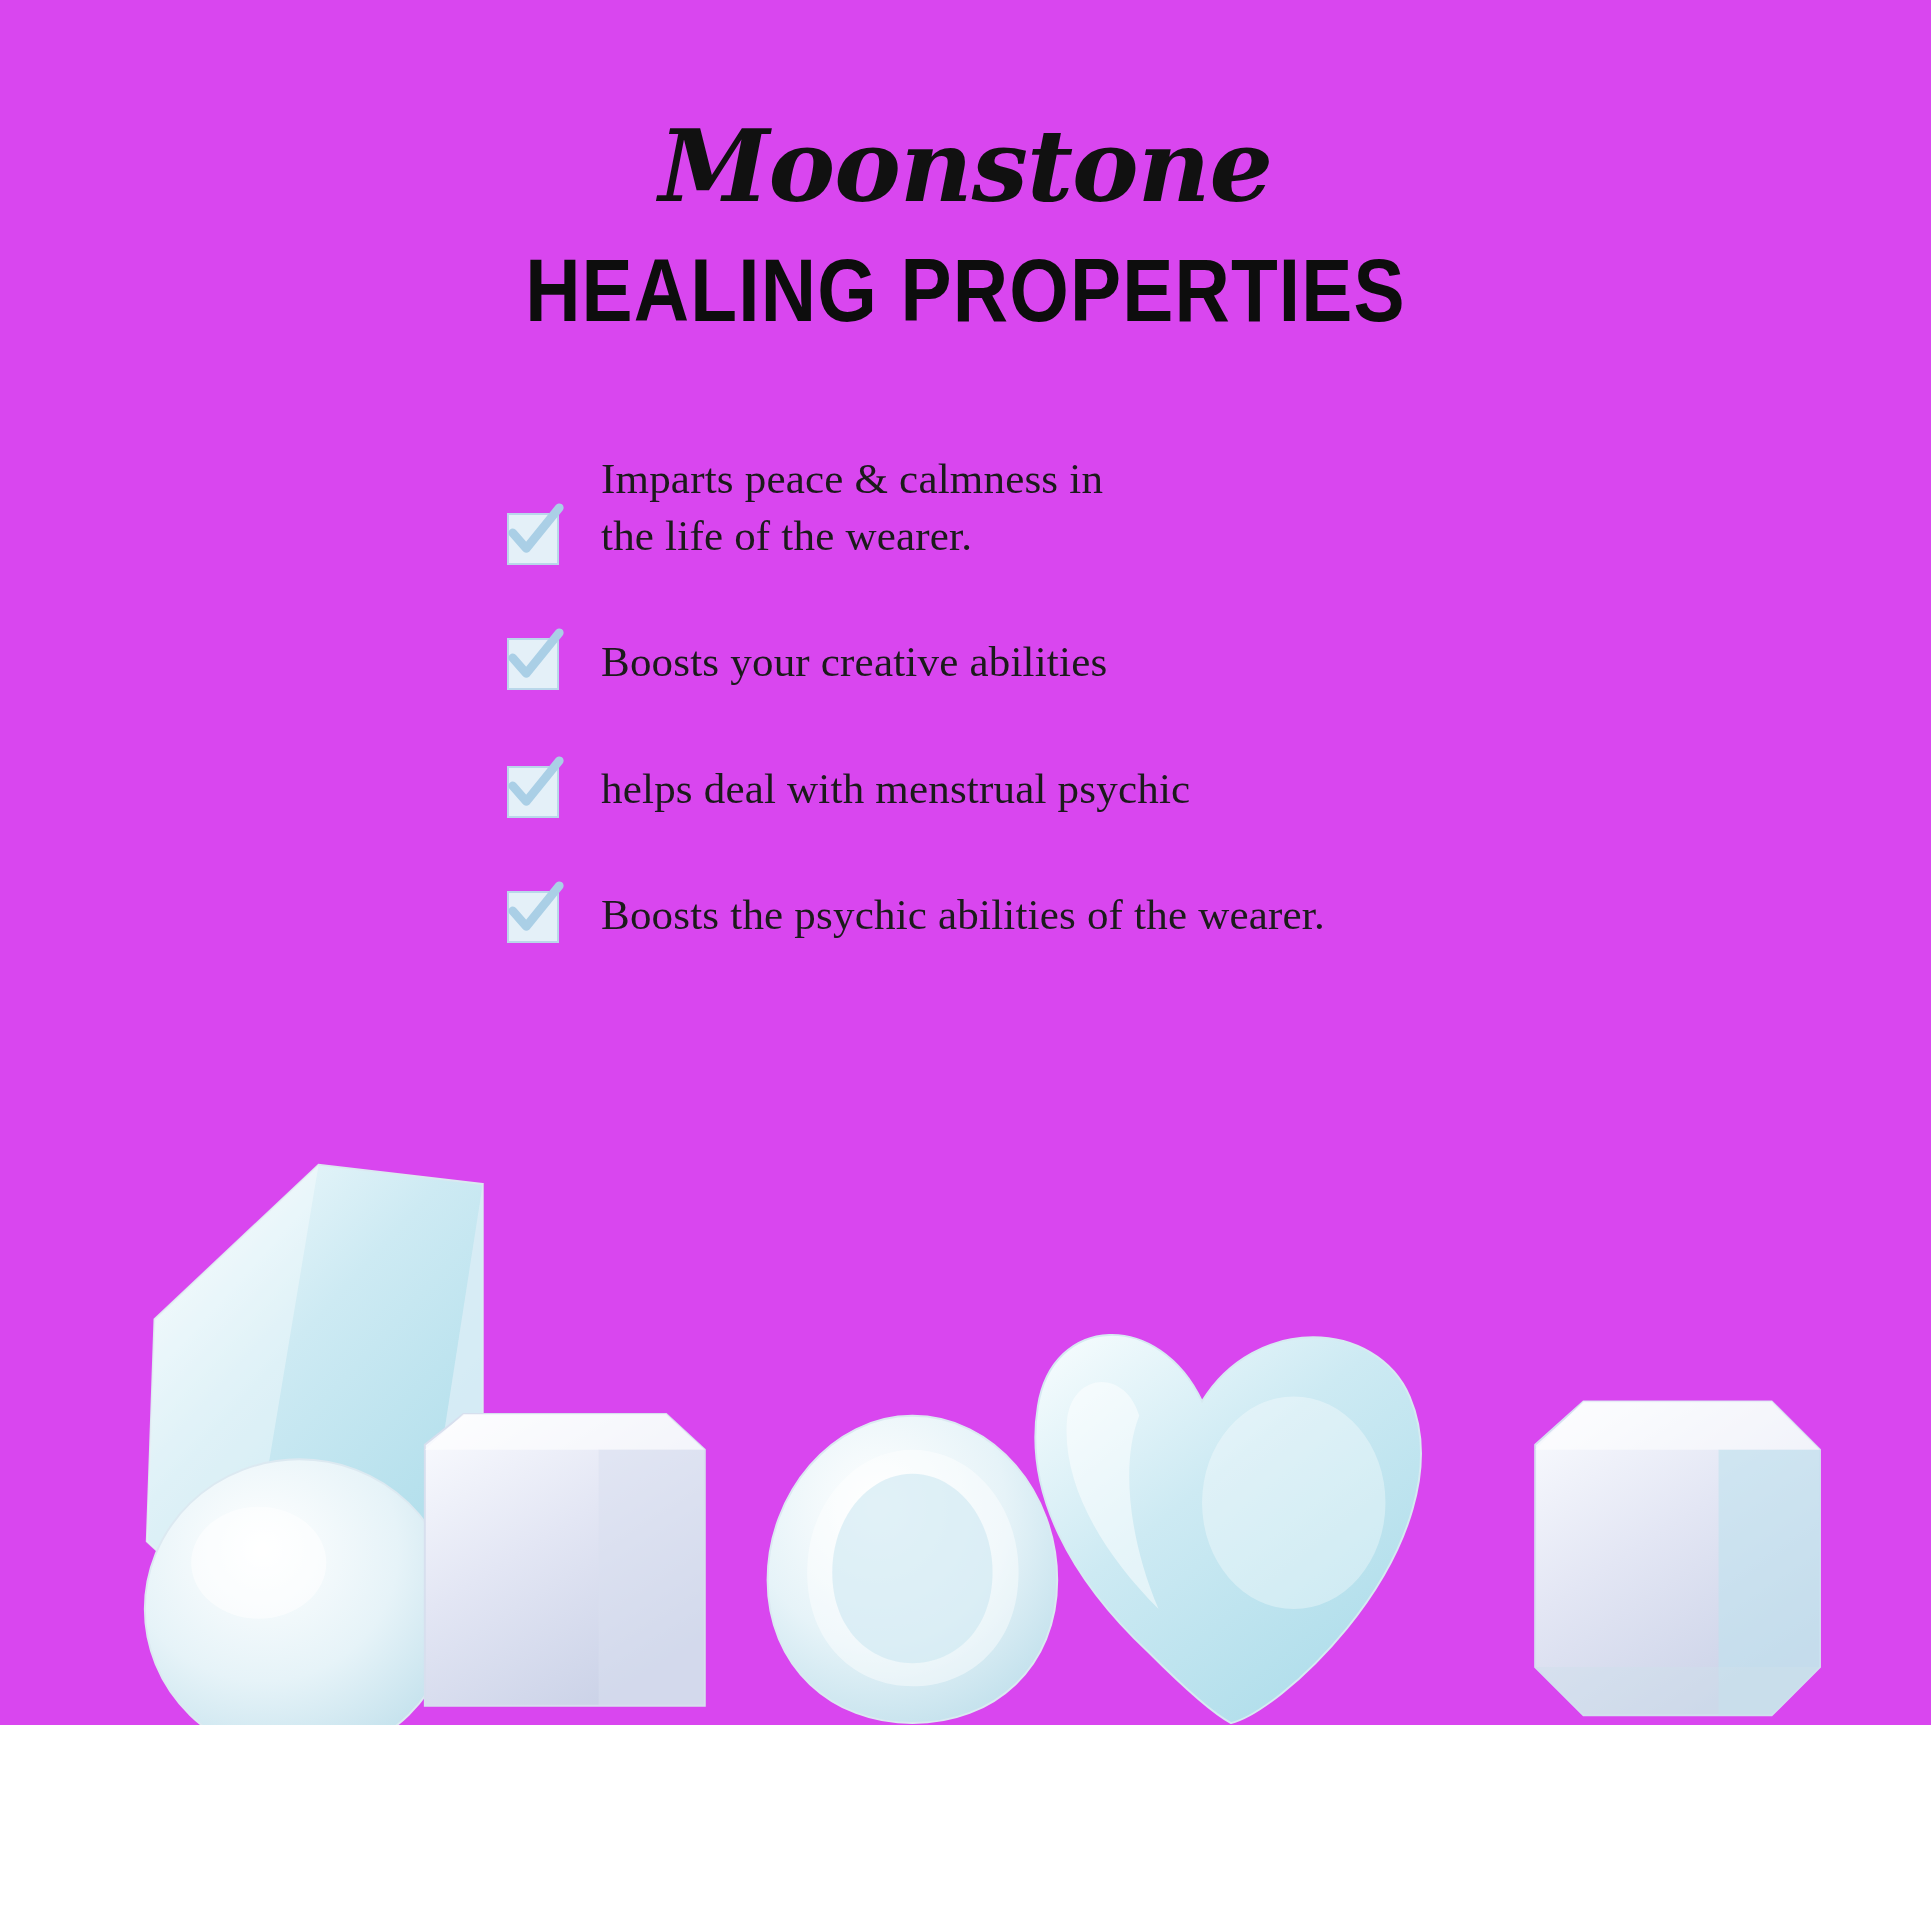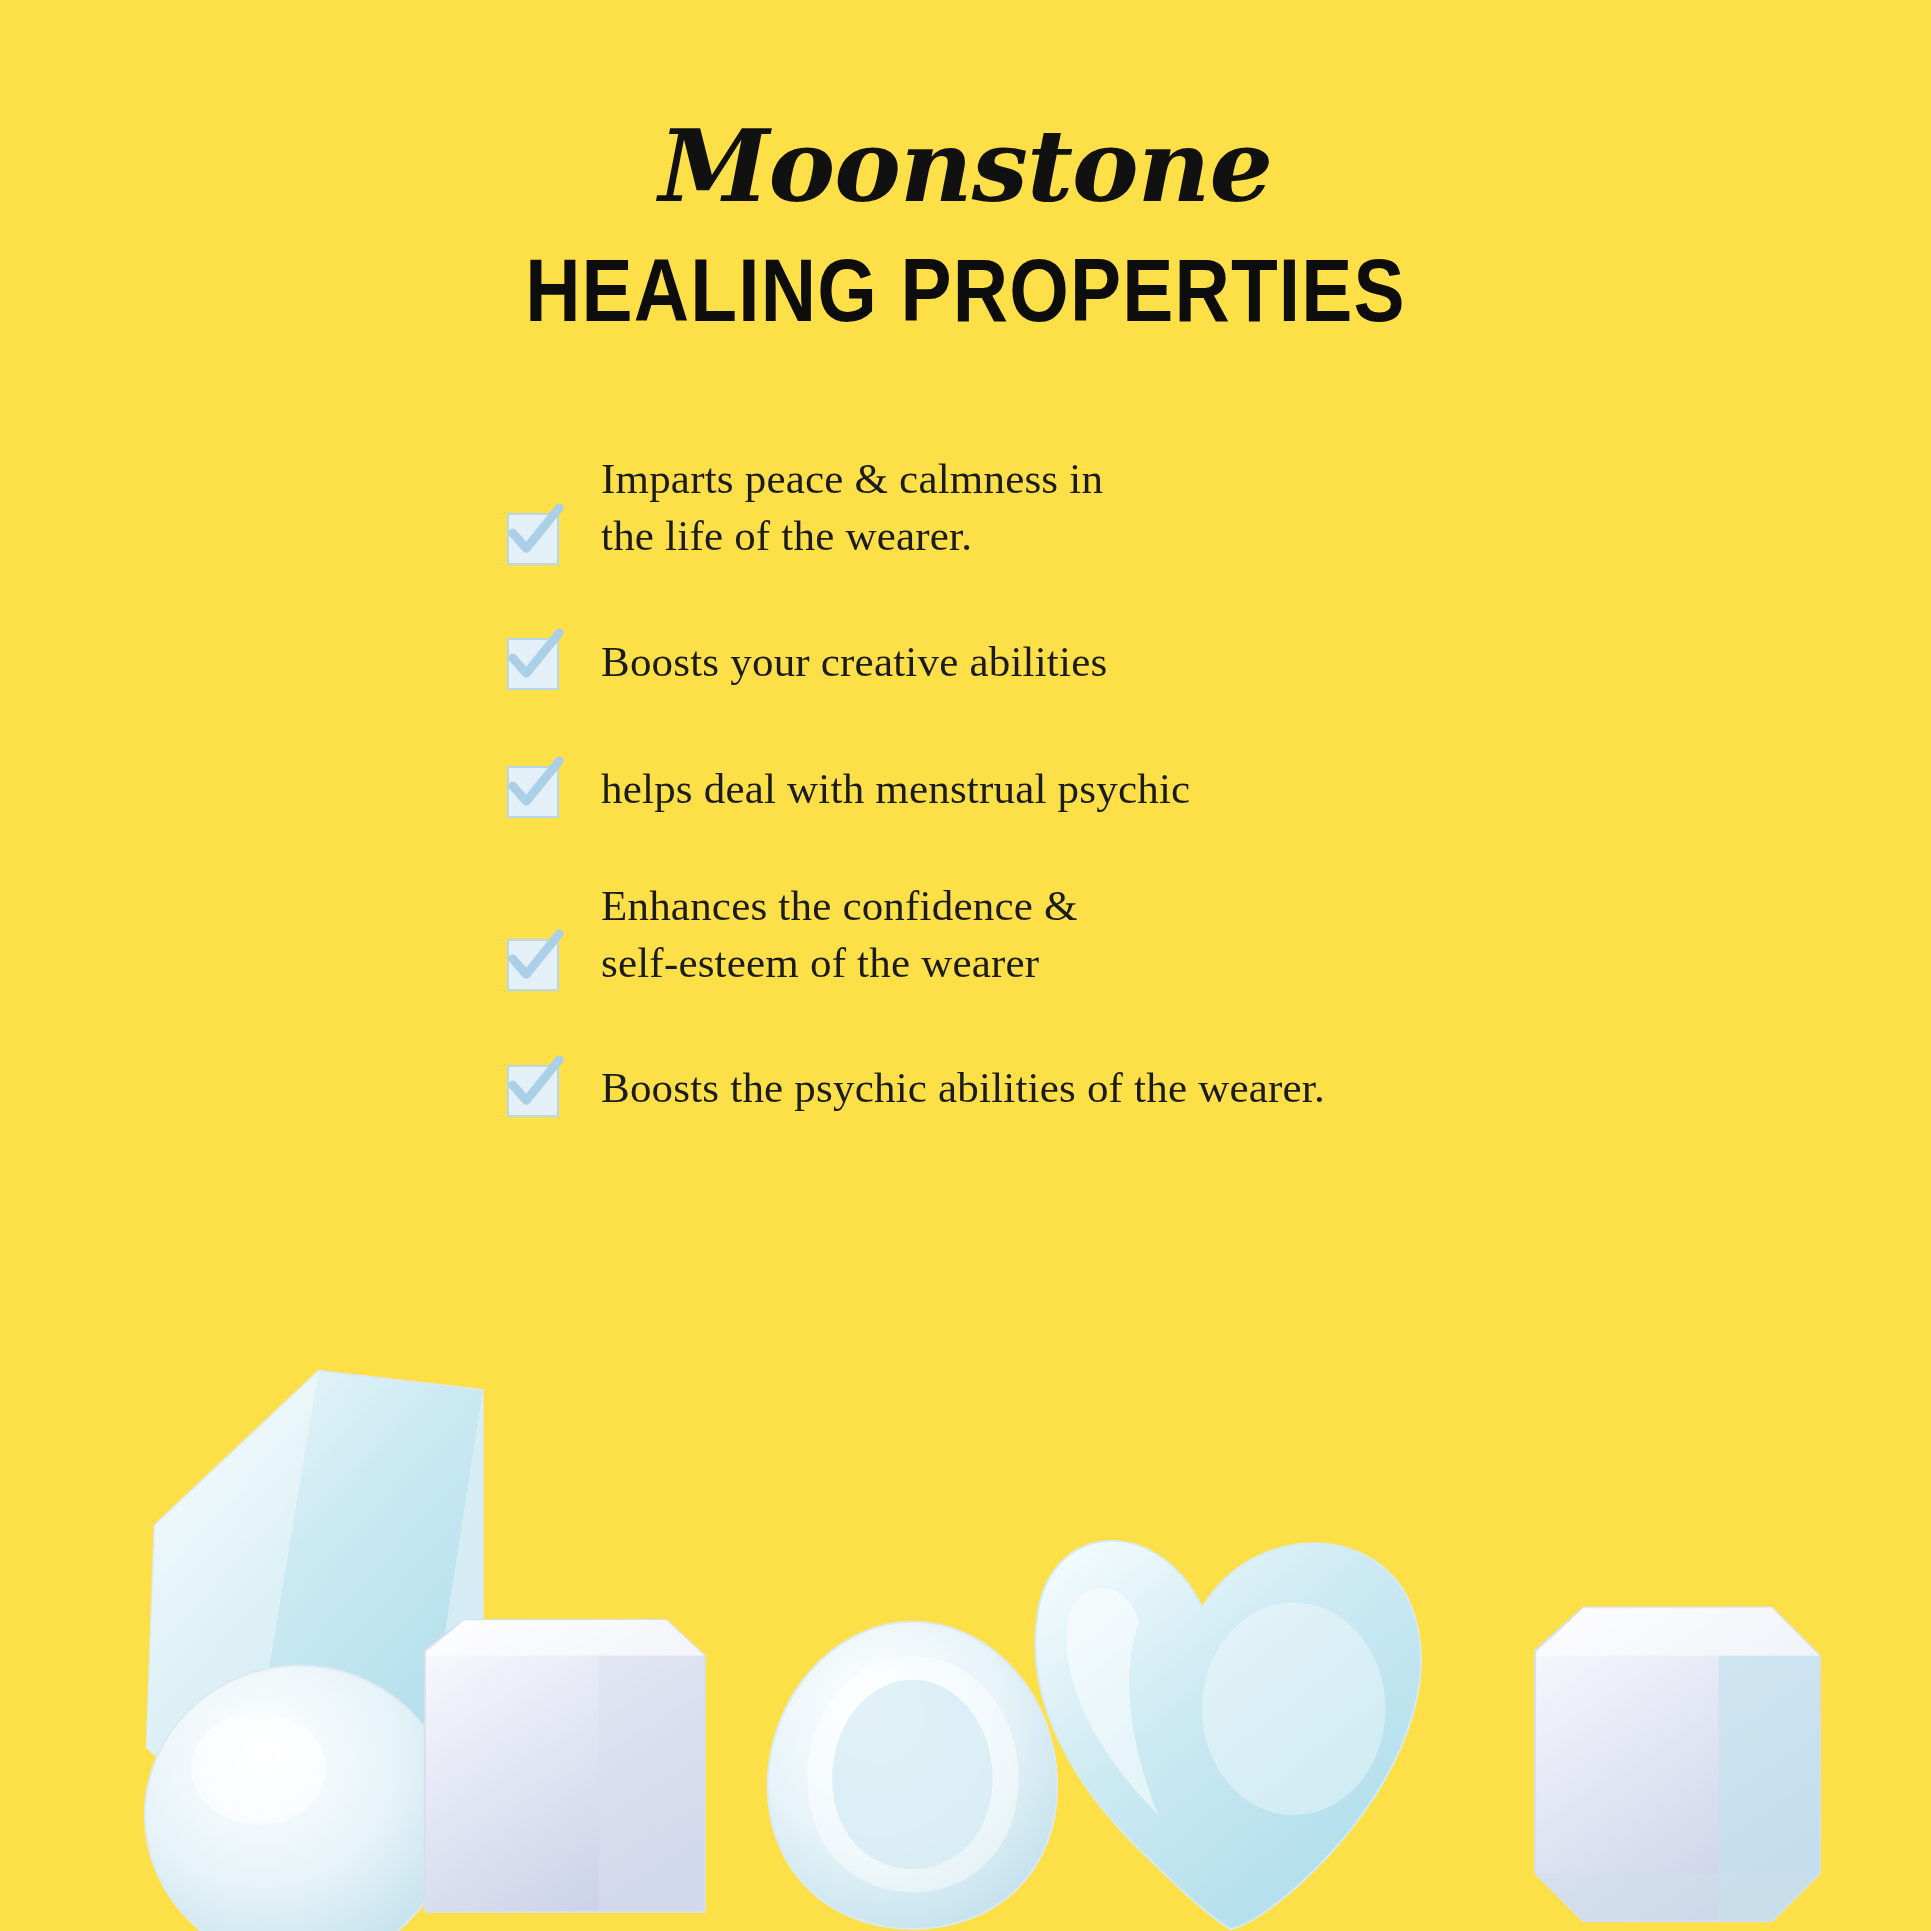--- a/index.html
+++ b/index.html
@@ -12,22 +12,22 @@
     height: 1931px;
     position: relative;
     overflow: hidden;
     font-family: "Liberation Serif", serif;
     color: #1a1a1a;
   }
 
   .page {
     position: relative;
     width: 1931px;
-    height: 1931px;
-    background: #fde047;
+    height: 1725px;
+    background: #d946ef;
   }
 
   
   .header {
     padding-top: 114px;
     text-align: center;
   }
   .title-script {
     font-family: "DejaVu Serif", serif;
     font-style: italic;
@@ -139,31 +139,20 @@
       <span class="checkbox">
         <svg viewBox="0 0 66 66" aria-hidden="true">
           <path d="M10 34 L24 50 L58 8" fill="none" stroke="#aacfe6" stroke-width="9" stroke-linecap="round" stroke-linejoin="round"></path>
         </svg>
       </span>
       <span class="check-text">
         <span class="line">helps deal with menstrual psychic</span>
       </span>
     </li>
 
-    <li class="check-item">
-      <span class="checkbox">
-        <svg viewBox="0 0 66 66" aria-hidden="true">
-          <path d="M10 34 L24 50 L58 8" fill="none" stroke="#aacfe6" stroke-width="9" stroke-linecap="round" stroke-linejoin="round"></path>
-        </svg>
-      </span>
-      <span class="check-text">
-        <span class="line">Enhances the confidence &amp;</span>
-        <span class="line">self-esteem of the wearer</span>
-      </span>
-    </li>
 
     <li class="check-item">
       <span class="checkbox">
         <svg viewBox="0 0 66 66" aria-hidden="true">
           <path d="M10 34 L24 50 L58 8" fill="none" stroke="#aacfe6" stroke-width="9" stroke-linecap="round" stroke-linejoin="round"></path>
         </svg>
       </span>
       <span class="check-text">
         <span class="line">Boosts the psychic abilities of the wearer.</span>
       </span>

